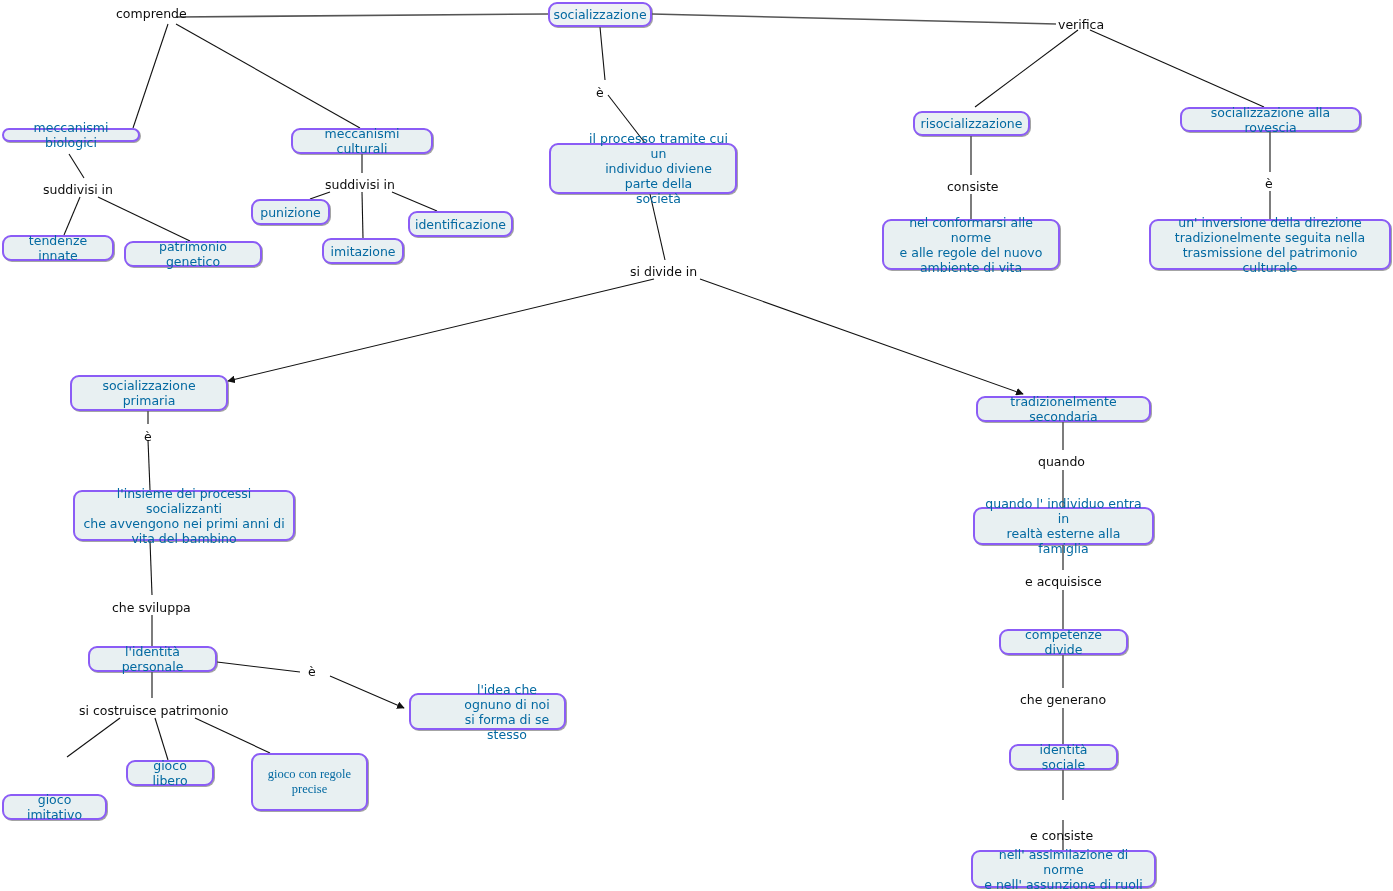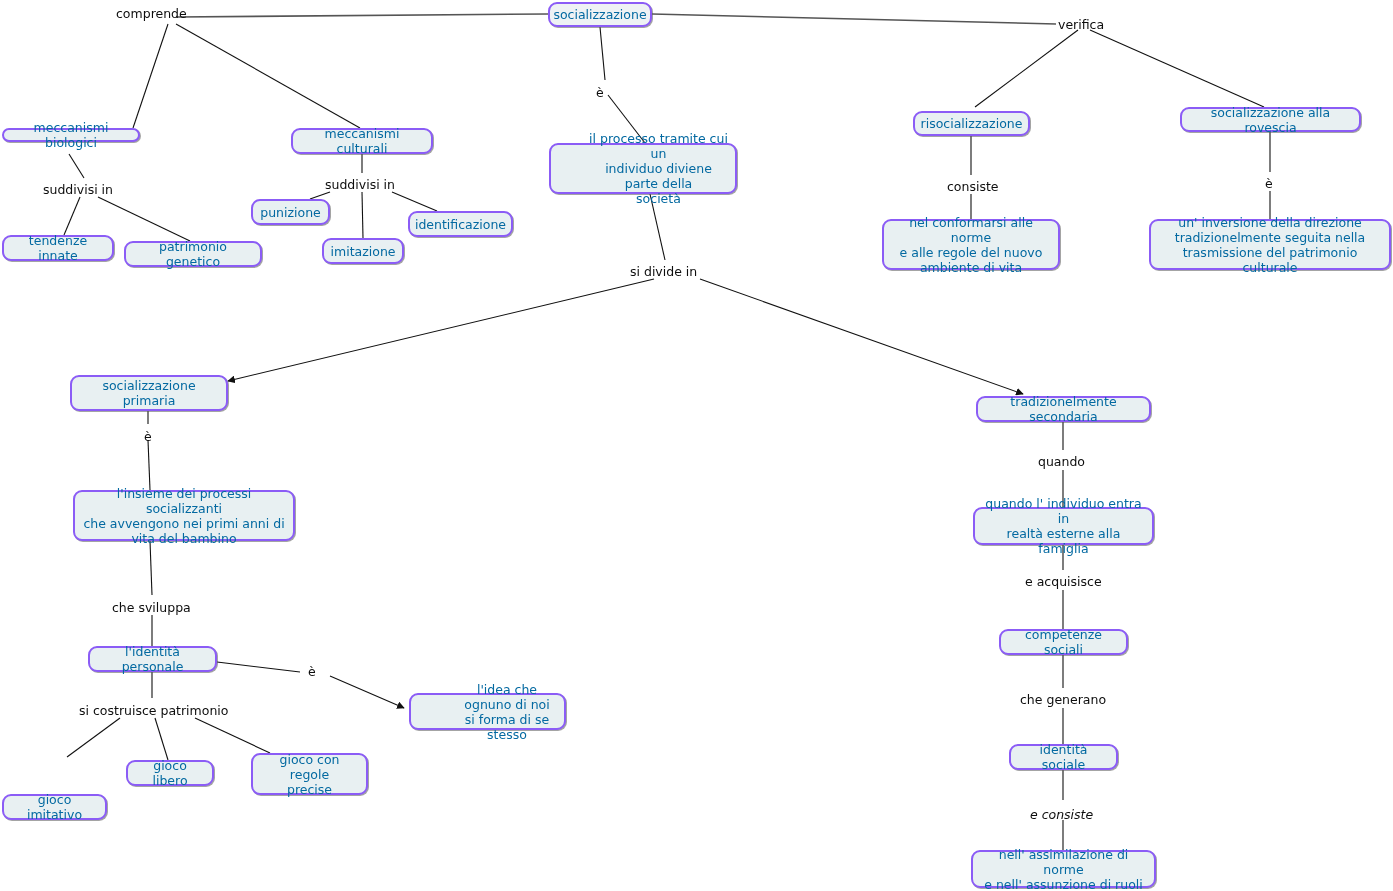--- a/index.html
+++ b/index.html
@@ -151,41 +151,41 @@
       <div class="node" style="left: 70px; top: 375px; width: 158px; height: 36px;">socializzazione primaria</div>
       <div class="node" style="left: 976px; top: 396px; width: 175px; height: 26px;">tradizionelmente secondaria</div>
       <div class="node" style="left: 38px; top: 490px; width: 222px; height: 51px; margin-left: 35px;">l'insieme dei processi socializzanti
 che avvengono nei primi anni di
 vita del bambino</div>
       <div class="node" style="left: 88px; top: 646px; width: 129px; height: 26px;">l'identità personale</div>
       <div class="node" style="left: 409px; top: 693px; width: 157px; height: 37px; padding-left: 46px;">l'idea che ognuno di noi
 si forma di se stesso</div>
       <div class="node" style="left: 2px; top: 757px; width: 105px; height: 26px; margin-top: 37px;">gioco imitativo</div>
       <div class="node" style="left: 126px; top: 760px; width: 88px; height: 26px;">gioco libero</div>
-      <div class="node" style="left: 251px; top: 753px; width: 117px; height: 42px;">gioco con regole
+      <div class="node" style="left: 251px; top: 753px; width: 117px; height: 58px; font-family: Liberation Serif, serif;">gioco con regole
 precise</div>
       <div class="node" style="left: 973px; top: 507px; width: 181px; height: 38px;">quando l' individuo entra in
 realtà esterne alla famiglia</div>
-      <div class="node" style="left: 999px; top: 629px; width: 129px; height: 26px;">competenze sociali</div>
+      <div class="node" style="left: 999px; top: 629px; width: 129px; height: 26px;">competenze divide</div>
       <div class="node" style="left: 1009px; top: 744px; width: 109px; height: 26px;">identità sociale</div>
       <div class="node" style="left: 971px; top: 850px; width: 185px; height: 38px;">nell' assimilazione di norme
 e nell' assunzione di ruoli</div>
     </div>
   <div id="label-layer">
       <div class="linklabel" style="left: 116px; top: 7px;">comprende</div>
       <div class="linklabel" style="left: 1058px; top: 18px;">verifica</div>
       <div class="linklabel" style="left: 596px; top: 86px;">è</div>
       <div class="linklabel" style="left: 43px; top: 183px;">suddivisi in</div>
       <div class="linklabel" style="left: 325px; top: 178px;">suddivisi in</div>
       <div class="linklabel" style="left: 947px; top: 180px;">consiste</div>
       <div class="linklabel" style="left: 1265px; top: 177px;">è</div>
       <div class="linklabel" style="left: 630px; top: 265px;">si divide in</div>
       <div class="linklabel" style="left: 144px; top: 430px;">è</div>
       <div class="linklabel" style="left: 1038px; top: 455px;">quando</div>
       <div class="linklabel" style="left: 112px; top: 601px;">che sviluppa</div>
       <div class="linklabel" style="left: 1025px; top: 575px;">e acquisisce</div>
       <div class="linklabel" style="left: 308px; top: 665px;">è</div>
       <div class="linklabel" style="left: 79px; top: 704px;">si costruisce patrimonio</div>
       <div class="linklabel" style="left: 1020px; top: 693px;">che generano</div>
-      <div class="linklabel" style="left: 1030px; top: 808px; font-style: italic;">e consiste</div>
+      <div class="linklabel" style="left: 1030px; top: 829px;">e consiste</div>
     </div>
 
 </div>
 
 </body></html>

